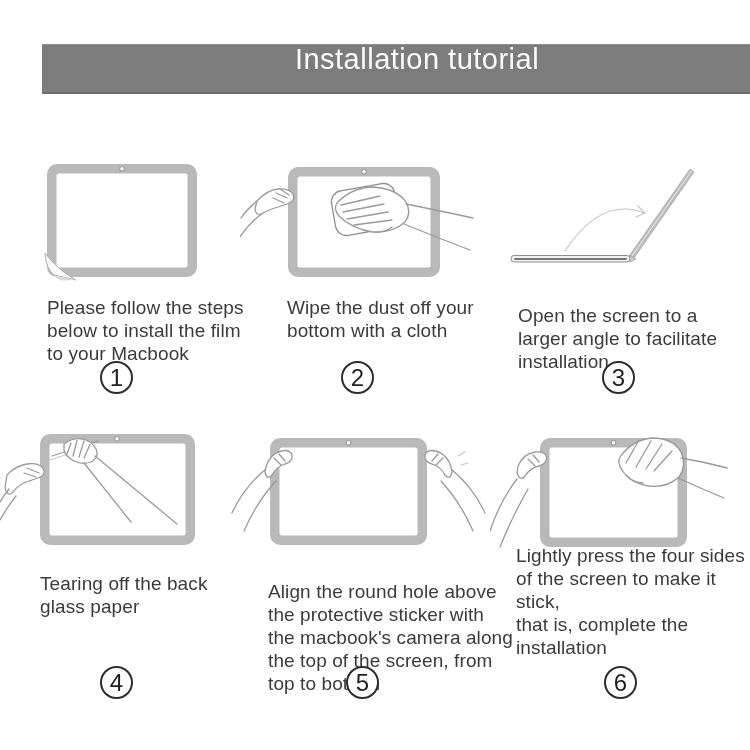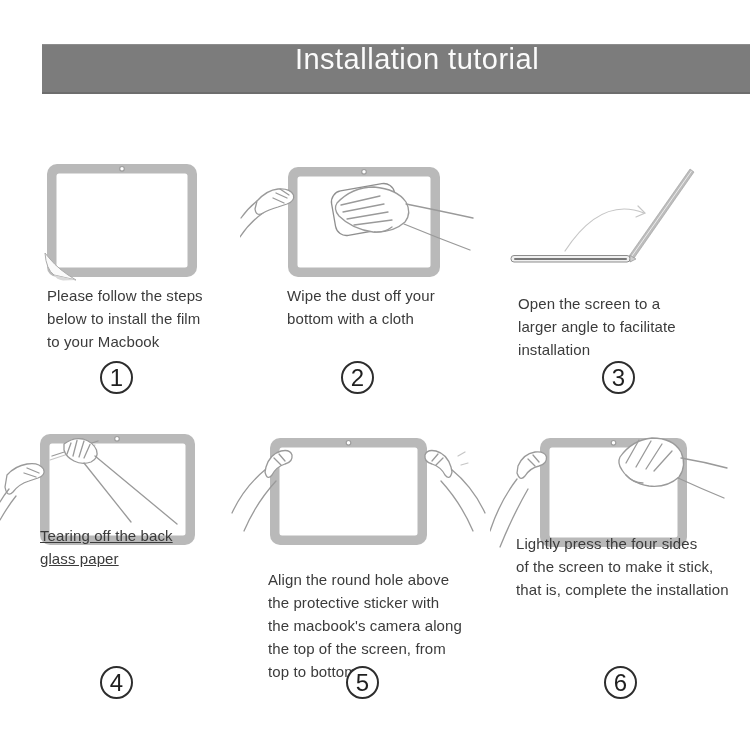--- a/index.html
+++ b/index.html
@@ -12,39 +12,39 @@
     position:absolute;left:0;top:44px;width:750px;height:50px;
     background:#7c7c7c;border-top:1px solid #8d8d8d;border-bottom:2px solid #6d6d6d;
     box-sizing:border-box;display:flex;justify-content:center;margin-left:42px;
   }
   .banner-title{
     color:#fbfbfb;font-size:29px;letter-spacing:.5px;line-height:1;
   }
   .ill{position:absolute;}
   .cap{
     position:absolute;white-space:pre-line;color:#3b3b3b;
-    font-size:15px;line-height:23px;letter-spacing:.1px;
+    font-size:19px;line-height:23px;letter-spacing:.1px;margin-top:12px;
   }
   .num{
     position:absolute;width:29px;height:29px;border:2px solid #2d2d2d;border-radius:50%;
     display:flex;align-items:center;justify-content:center;
     font-size:24px;color:#1f1f1f;background:#fff;
   }
   
   .s1-ill{left:40px;top:158px;}
   .s2-ill{left:240px;top:158px;}
   .s3-ill{left:505px;top:160px;}
   .s4-ill{left:0px;top:425px;}
   .s5-ill{left:230px;top:425px;}
   .s6-ill{left:490px;top:425px;}
   
   .s1-cap{left:47px;top:284px;}
   .s2-cap{left:287px;top:284px;}
   .s3-cap{left:518px;top:292px;}
-  .s4-cap{left:40px;top:524px;text-decoration:underline;}
+  .s4-cap{left:40px;top:560px;}
   .s5-cap{left:268px;top:568px;}
   .s6-cap{left:516px;top:532px;}
   
   .s1-num{left:100px;top:361px;}
   .s2-num{left:341px;top:361px;}
   .s3-num{left:602px;top:361px;}
   .s4-num{left:100px;top:666px;}
   .s5-num{left:346px;top:666px;}
   .s6-num{left:604px;top:666px;}
   

